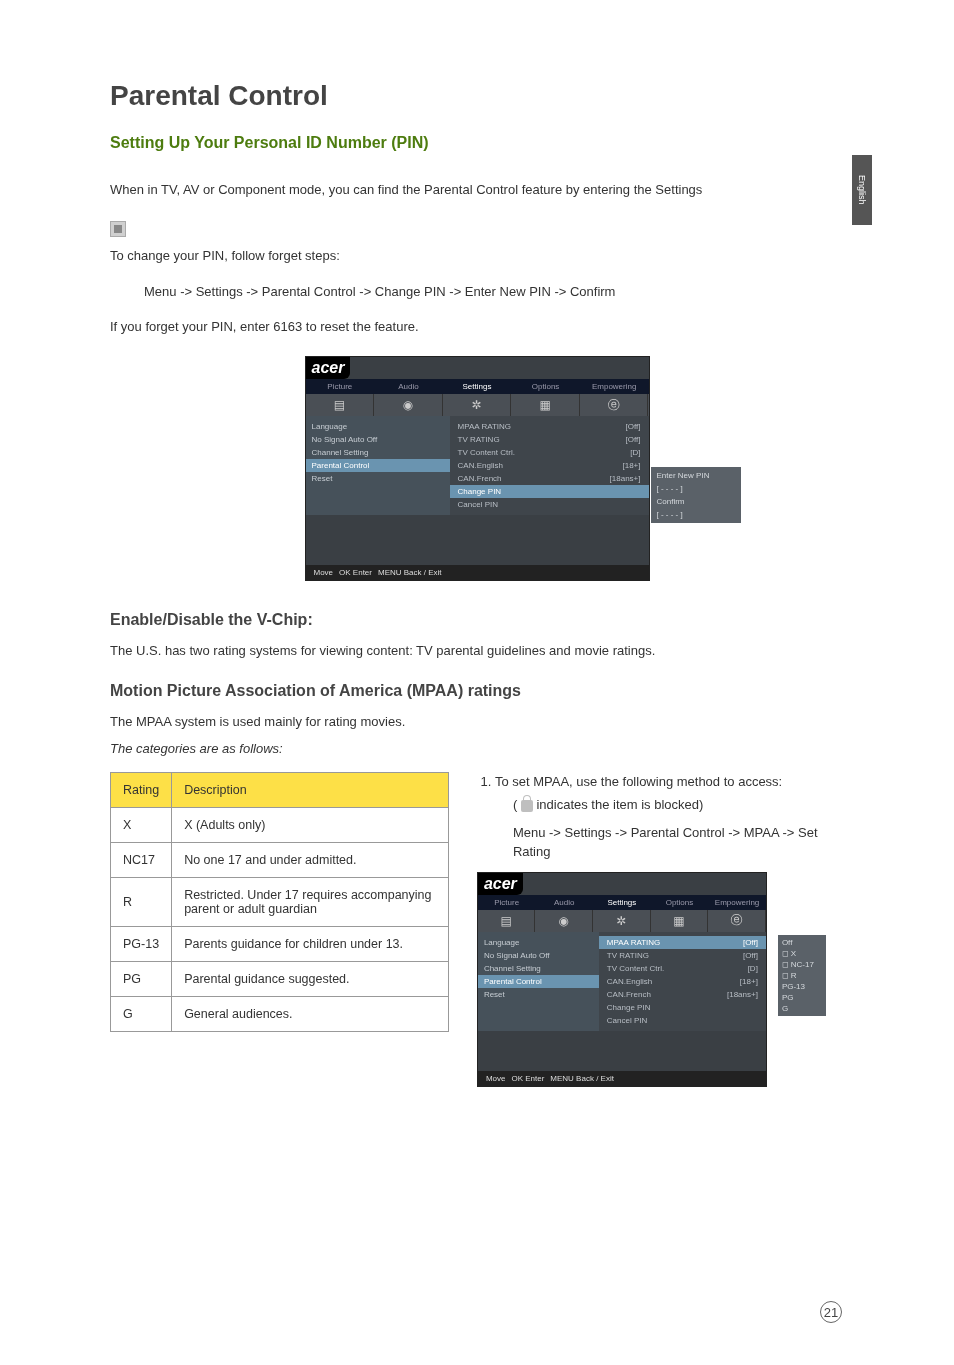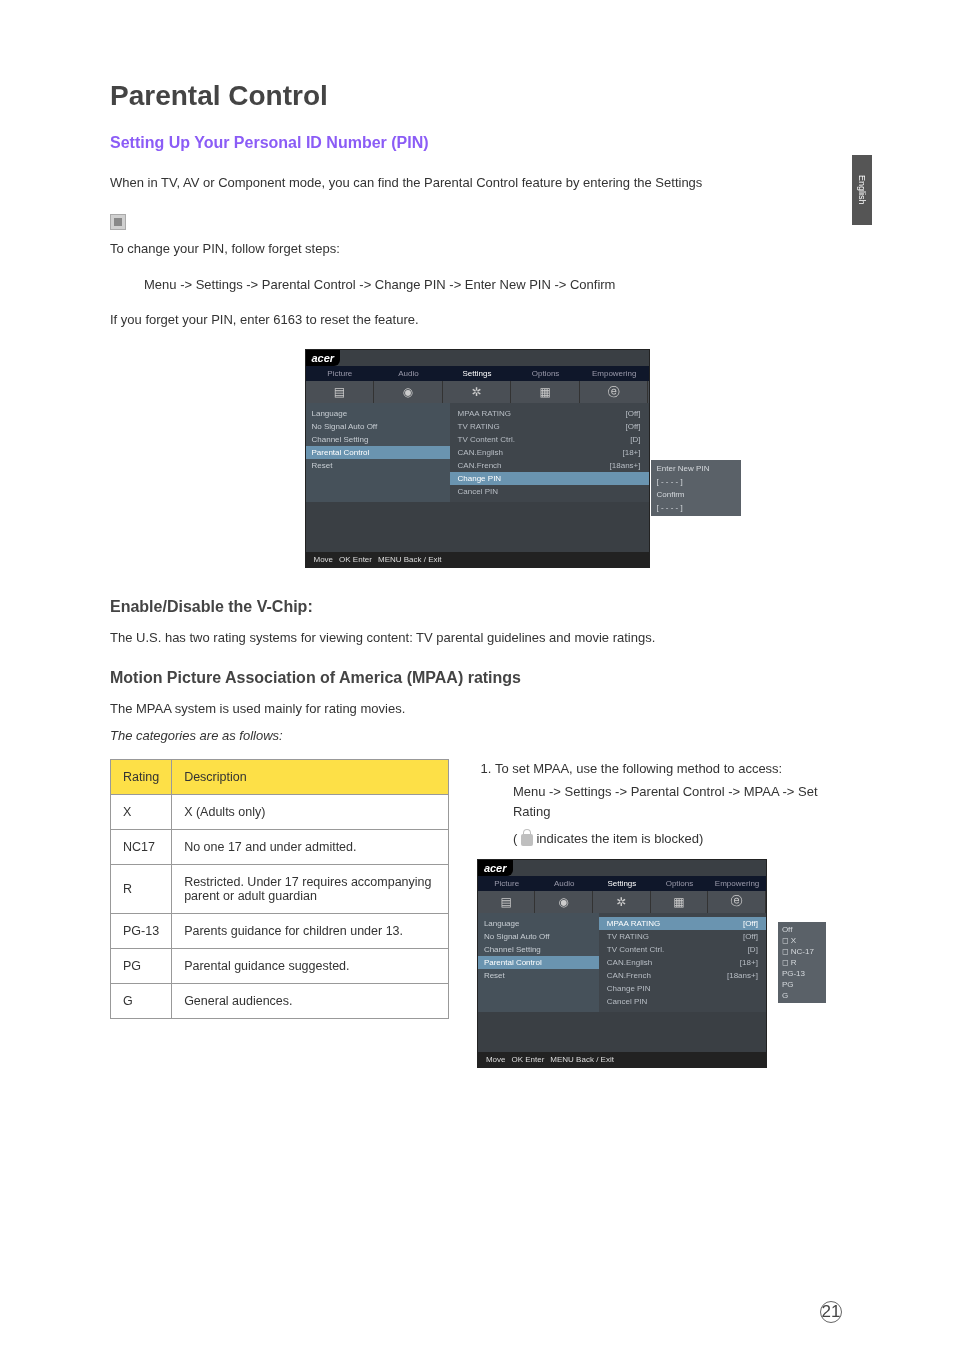--- a/index.html
+++ b/index.html
@@ -29,22 +29,22 @@
   }
   h1 {
     font-size: 28px;
     font-weight: 600;
     color: #444;
     margin-bottom: 22px;
   }
   h2.sub {
     font-size: 16px;
     font-weight: 600;
-    color: #8b5cf6;
-    margin-bottom: 21px;
+    color: #4d7c0f;
+    margin-bottom: 28px;
   }
   p.body {
     font-size: 13px;
     line-height: 1.6;
     color: #333;
     margin-bottom: 6px;
   }
   .settings-icon {
     display: inline-block;
     width: 16px;
@@ -78,21 +78,21 @@
     font-size: 9px;
     color: #aab;
     border: 1px solid #222;
     position: relative;
   }
   .osd .brand {
     background: #000;
     color: #fff;
     font-style: italic;
     font-weight: bold;
-    font-size: 11px;
+    font-size: 16px;
     padding: 2px 6px;
     display: inline-block;
     border-radius: 0 0 6px 0;
   }
   .osd .tabs {
     display: flex;
     background: #0f172a;
   }
   .osd .tab {
     flex: 1;
@@ -243,21 +243,21 @@
     border-radius: 6px 6px 0 0;
   }
   .page-num {
     position: absolute;
     bottom: 42px;
     right: 112px;
     width: 22px;
     height: 22px;
     border: 1px solid #666;
     border-radius: 50%;
-    font-size: 17px;
+    font-size: 13px;
     display: flex;
     align-items: center;
     justify-content: center;
     color: #444;
   }
   .osd2-wrap { margin-top:10px; display:flex; }
 </style>
 </head>
 <body>
 
@@ -390,24 +390,24 @@
             <td>General audiences.</td>
           </tr>
     </tbody>
       </table>
   </div>
 
   <div class="right-col">
     <ol>
       <li>
         <span>To set MPAA, use the following method to access:</span>
-        <div class="sub-indent">Menu -&gt; Settings -&gt; Parental Control -&gt; MPAA -&gt; Set Rating</div>
         <div class="sub-indent">
           <span>( </span><span class="lock-icon"></span><span> indicates the item is blocked)</span>
         </div>
+        <div class="sub-indent">Menu -&gt; Settings -&gt; Parental Control -&gt; MPAA -&gt; Set Rating</div>
       </li>
     </ol>
 
     <div class="osd2-wrap">
       <div class="osd" style="width:290px;">
         <span class="brand">acer</span>
         <div class="tabs">
           <div class="tab">Picture</div>
           <div class="tab">Audio</div>
           <div class="tab sel">Settings</div>

